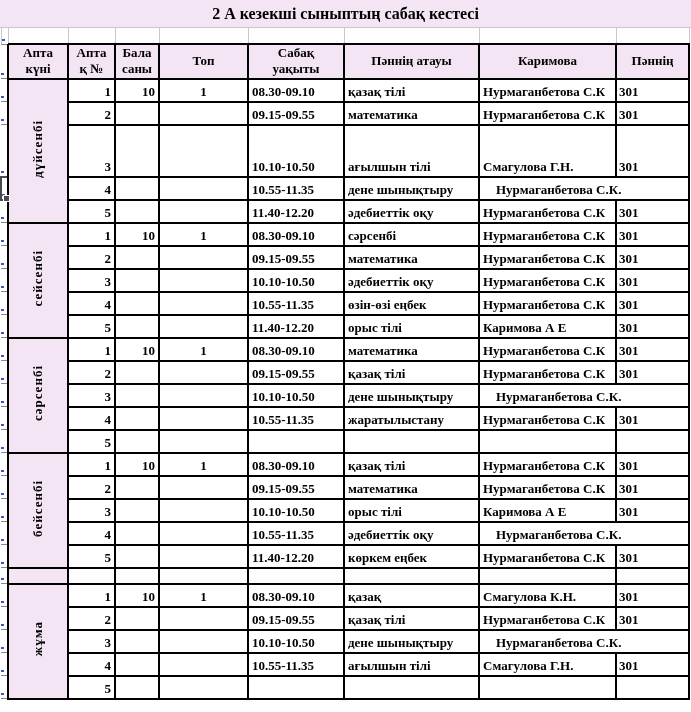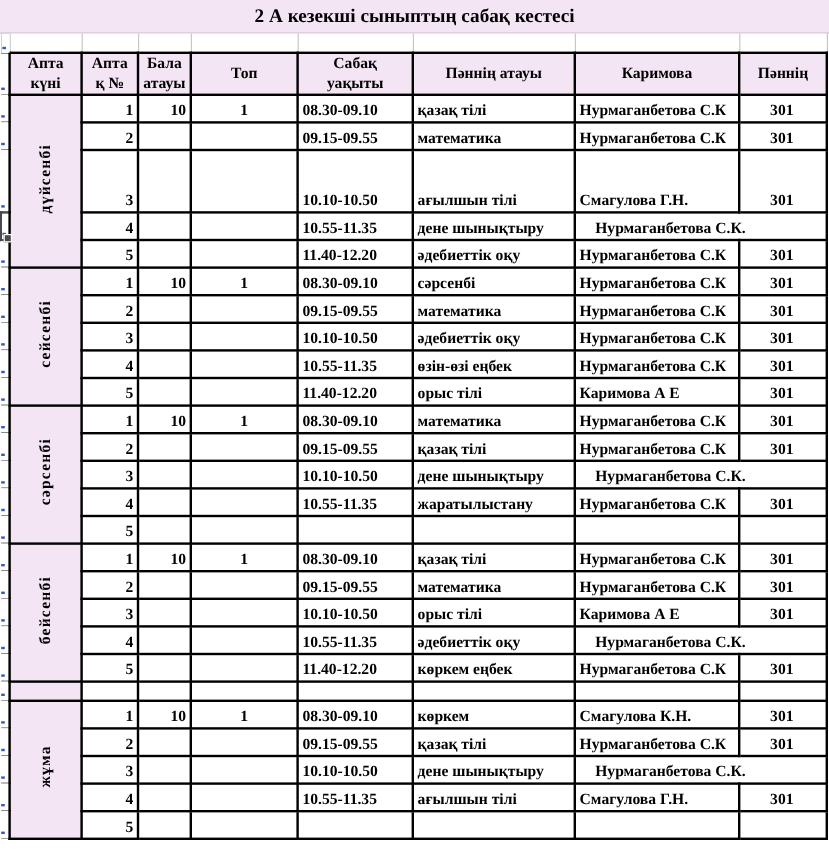--- a/index.html
+++ b/index.html
@@ -54,21 +54,21 @@
   
   td.c{
     background:#fff;border:2px solid #000;
     vertical-align:bottom;padding:0 2px 1px 2px;
     overflow:hidden;white-space:nowrap;line-height:1.15;
   }
   td.c.ovf{overflow:visible;padding-left:16px;}
   td.num,td.kids{text-align:right;padding-right:3px;}
   td.grp{text-align:center;}
   td.time,td.subj,td.tchr{text-align:left;padding-left:3px;}
-  td.room{text-align:center;padding-right:4px;}
+  td.room{text-align:left;padding-right:4px;}
   tr.r{height:23px;}
   tr.tall{height:52px;}
   tr.gaprow{height:16px;}
   tr.gaprow td.daygap{background:#f3e5f4;border:2px solid #000;}
   tr.gaprow td.c{border:2px solid #000;}
 </style>
 </head>
 <body>
 
 <div class="page">
@@ -101,21 +101,21 @@
           <td></td>
     </tr>
 
     <tr class="head">
       <td class="g"></td>
       <th>Апта
 күні</th>
       <th>Апта
 қ №</th>
       <th>Бала
-атауы</th>
+саны</th>
       <th>Топ</th>
       <th>Сабақ
 уақыты</th>
       <th>Пәннің атауы</th>
       <th>Каримова</th>
       <th>Пәннің</th>
     </tr>
 
     <tr class="r">
       <td class="g"></td>
@@ -334,21 +334,21 @@
       <td class="c"></td>
     </tr>
 
     <tr class="r">
       <td class="g"></td>
       <td class="day" rowspan="5"><span class="vtext">жұма</span></td>
       <td class="c num">1</td>
       <td class="c kids">10</td>
       <td class="c grp">1</td>
       <td class="c time">08.30-09.10</td>
-      <td class="c subj">көркем</td>
+      <td class="c subj">қазақ</td>
       <td class="c tchr">Смагулова К.Н.</td>
       <td class="c room">301</td>
     </tr>
     <tr class="r">
       <td class="g"></td>
       <td class="c num">2</td>
       <td class="c kids"></td>
       <td class="c grp"></td>
       <td class="c time">09.15-09.55</td>
       <td class="c subj">қазақ тілі</td>

